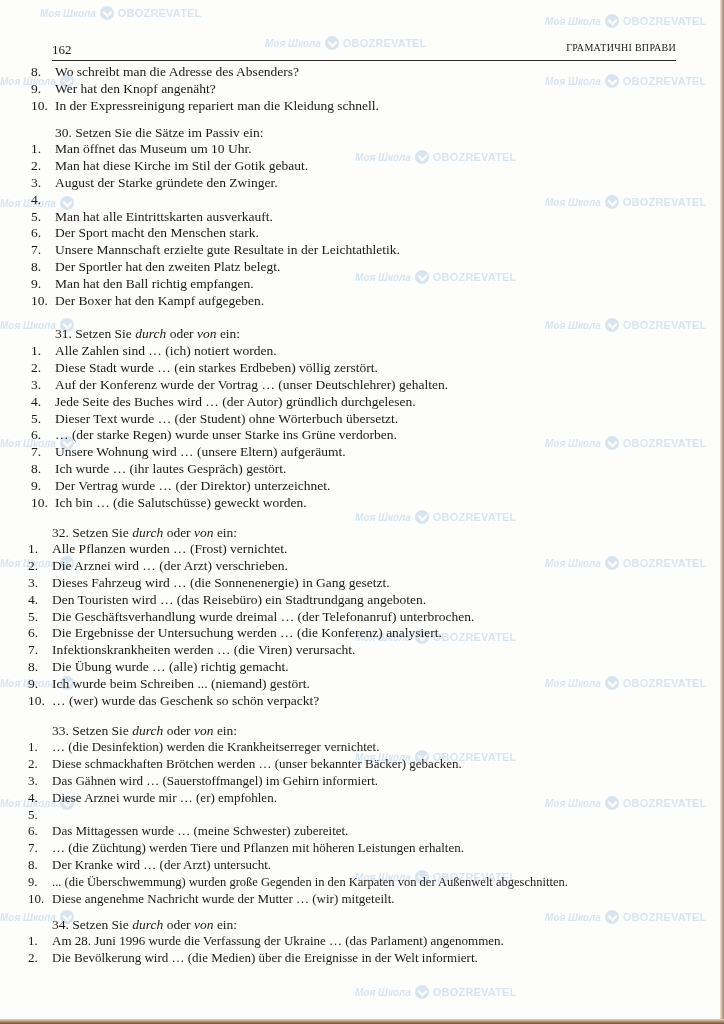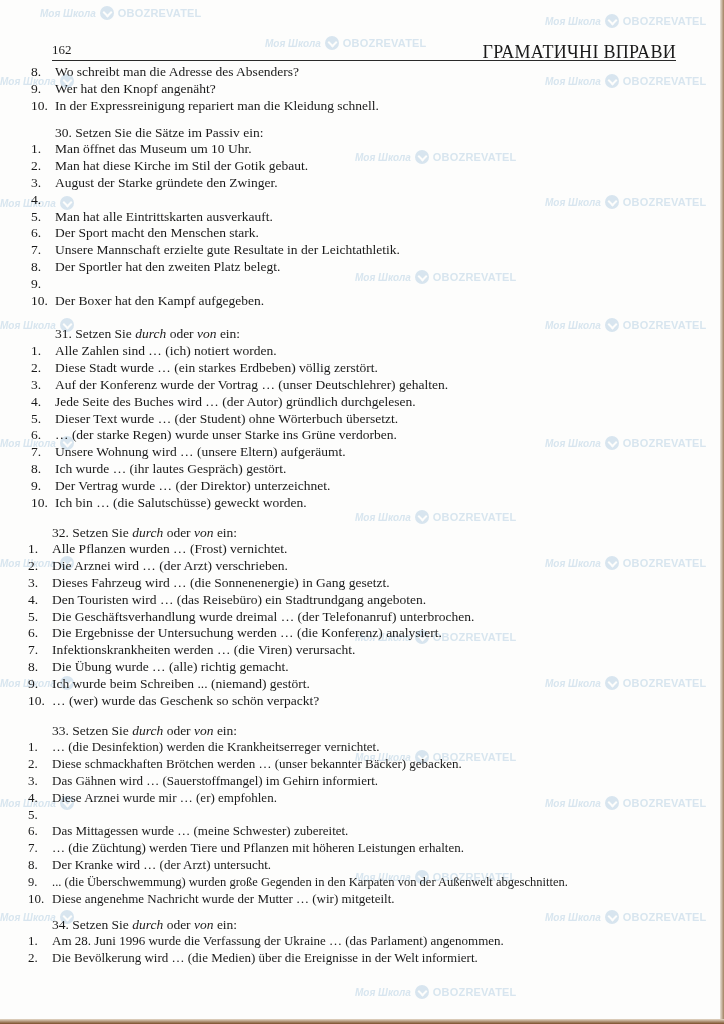--- a/index.html
+++ b/index.html
@@ -21,21 +21,21 @@
     .edge-bottom {
       position: absolute; left: 0; bottom: 0; width: 724px; height: 5px;
       background: linear-gradient(to bottom, #e4d8c6, #7a4e2a);
     }
     .header {
       position: absolute; left: 52px; top: 33px; width: 624px; height: 20px;
       border-bottom: 1.5px solid #2a2a2a;
       margin-top: 7px;
     }
     .page-num { position: absolute; left: 0; top: 2px; font-size: 13px; }
-    .running-title { position: absolute; right: 0; top: 2px; font-size: 18px; letter-spacing: 0.3px; }
+    .running-title { position: absolute; right: 0; top: 2px; font-size: 10px; letter-spacing: 0.3px; }
 
     .block { position: absolute; left: 55px; }
     .ex-title {
       font-weight: normal; font-size: 13.5px; line-height: 17px; height: 17px;
       white-space: nowrap;
     }
     .ex-title em { font-style: italic; text-align: center; }
     .items { list-style: none; margin: 0; padding: 0; }
     .item {
       font-size: 13.5px; line-height: 16.9px; height: 16.9px;
@@ -202,21 +202,21 @@
     <div class="ex-title"><span>30.</span> <span>Setzen Sie die Sätze im Passiv ein:</span><em></em><span></span><em></em><span></span></div>
     <ul class="items" style="margin-left:-24px;">
       <li class="item"><span class="num">1.</span><span>Man öffnet das Museum um 10 Uhr.</span></li>
       <li class="item"><span class="num">2.</span><span>Man hat diese Kirche im Stil der Gotik gebaut.</span></li>
       <li class="item"><span class="num">3.</span><span>August der Starke gründete den Zwinger.</span></li>
       <li class="item"><span class="num">4.</span></li>
       <li class="item"><span class="num">5.</span><span>Man hat alle Eintrittskarten ausverkauft.</span></li>
       <li class="item"><span class="num">6.</span><span>Der Sport macht den Menschen stark.</span></li>
       <li class="item"><span class="num">7.</span><span>Unsere Mannschaft erzielte gute Resultate in der Leichtathletik.</span></li>
       <li class="item"><span class="num">8.</span><span>Der Sportler hat den zweiten Platz belegt.</span></li>
-      <li class="item"><span class="num">9.</span></li>
+      <li class="item"><span class="num">9.</span><span>Man hat den Ball richtig empfangen.</span></li>
       <li class="item"><span class="num">10.</span><span>Der Boxer hat den Kampf aufgegeben.</span></li>
     </ul>
   </section>
 
   <section class="block" style="top:325px; left:55px;">
     <div class="ex-title"><span>31.</span> <span>Setzen Sie </span><em>durch</em><span> oder </span><em>von</em><span> ein:</span></div>
     <ul class="items" style="margin-left:-24px; margin-top:1px;">
       <li class="item"><span class="num">1.</span><span>Alle Zahlen sind … (ich) notiert worden.</span></li>
       <li class="item"><span class="num">2.</span><span>Diese Stadt wurde … (ein starkes Erdbeben) völlig zerstört.</span></li>
       <li class="item"><span class="num">3.</span><span>Auf der Konferenz wurde der Vortrag … (unser Deutschlehrer) gehalten.</span></li>

